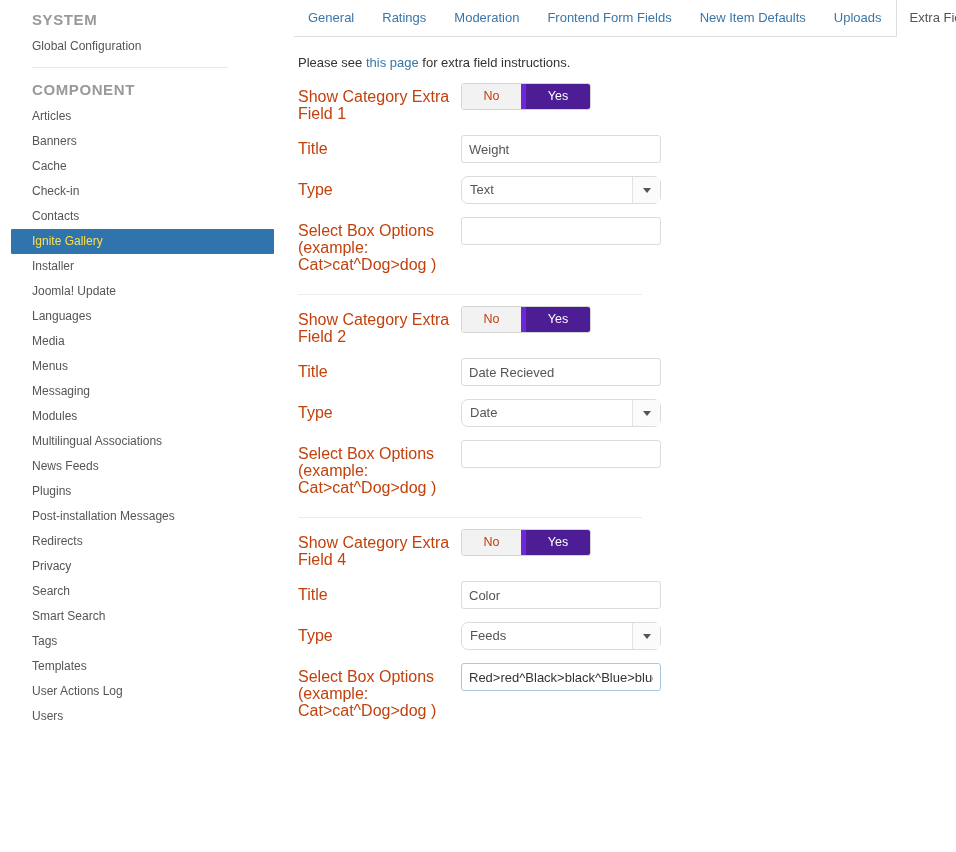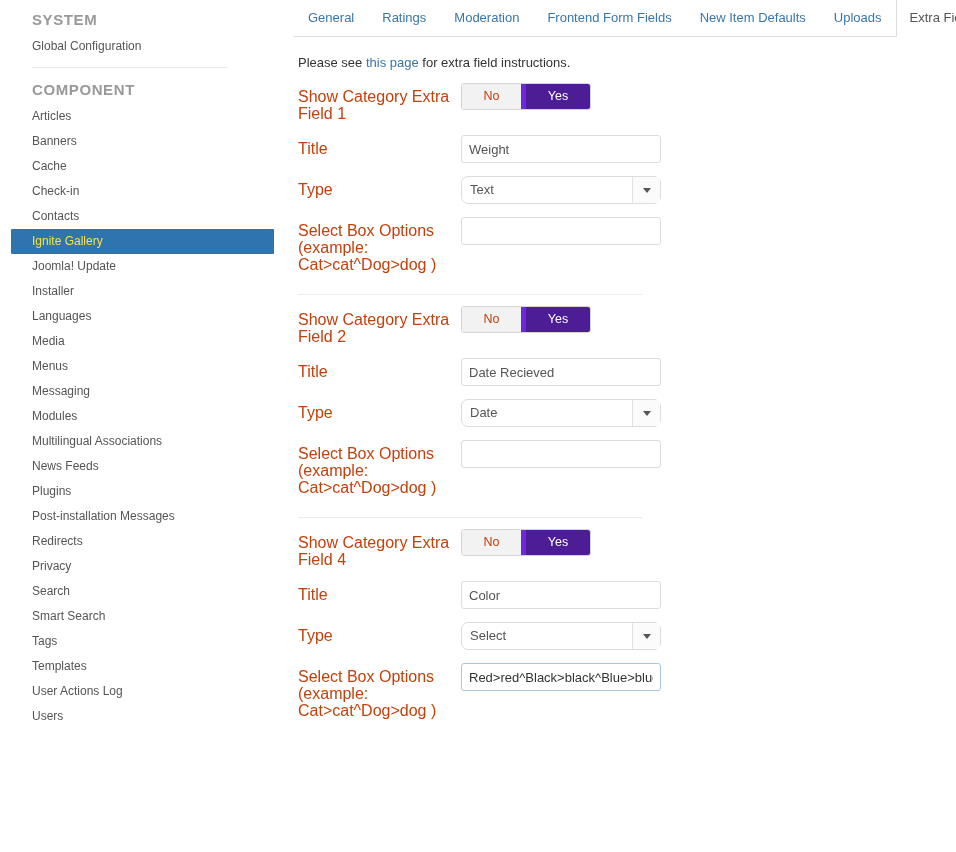--- a/index.html
+++ b/index.html
@@ -237,22 +237,22 @@
       </div>
       <div class="side-divider"></div>
       <div class="side-group">
         <div class="side-heading">COMPONENT</div>
         <a class="side-item" href="#">Articles</a>
         <a class="side-item" href="#">Banners</a>
         <a class="side-item" href="#">Cache</a>
         <a class="side-item" href="#">Check-in</a>
         <a class="side-item" href="#">Contacts</a>
         <a class="side-item active" href="#">Ignite Gallery</a>
+        <a class="side-item" href="#">Installer</a>
         <a class="side-item" href="#">Joomla! Update</a>
-        <a class="side-item" href="#">Installer</a>
         <a class="side-item" href="#">Languages</a>
         <a class="side-item" href="#">Media</a>
         <a class="side-item" href="#">Menus</a>
         <a class="side-item" href="#">Messaging</a>
         <a class="side-item" href="#">Modules</a>
         <a class="side-item" href="#">Multilingual Associations</a>
         <a class="side-item" href="#">News Feeds</a>
         <a class="side-item" href="#">Plugins</a>
         <a class="side-item" href="#">Post-installation Messages</a>
         <a class="side-item" href="#">Redirects</a>
@@ -345,21 +345,21 @@
                 <button type="button" class="btn on">Yes</button>
               </div></div>
           </div>
           <div class="row">
             <div class="row-label">Title</div>
             <div class="row-control"><input type="text" class="text-input" value="Color" style=""></div>
           </div>
           <div class="row">
             <div class="row-label">Type</div>
             <div class="row-control"><div class="select">
-                <span class="select-value">Select</span>
+                <span class="select-value">Feeds</span>
                 <span class="select-arrow">
                   <i></i>
                 </span>
               </div></div>
           </div>
           <div class="row">
             <div class="row-label">Select Box Options (example: Cat&gt;cat^Dog&gt;dog )</div>
             <div class="row-control"><input type="text" class="text-input focused" value="Red&gt;red^Black&gt;black^Blue&gt;blue" style=""></div>
           </div>
         </div>

